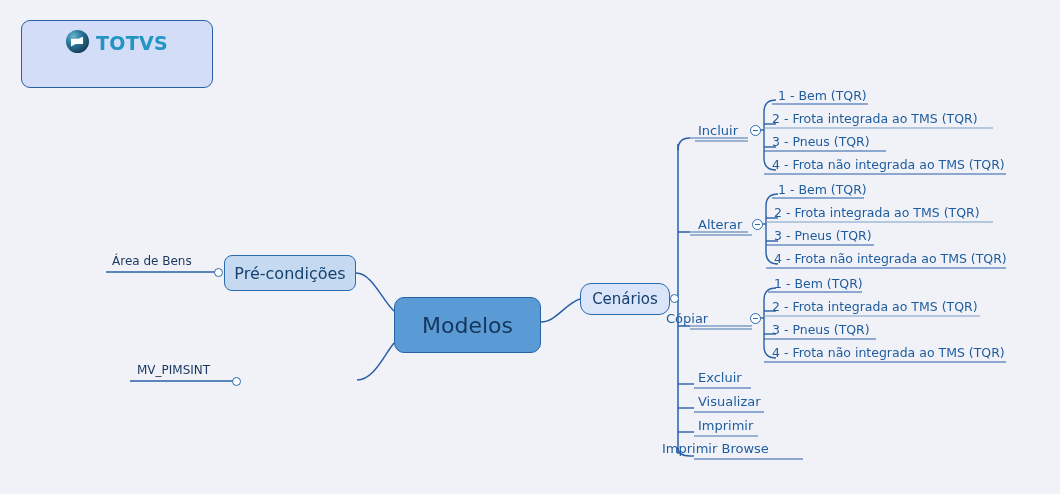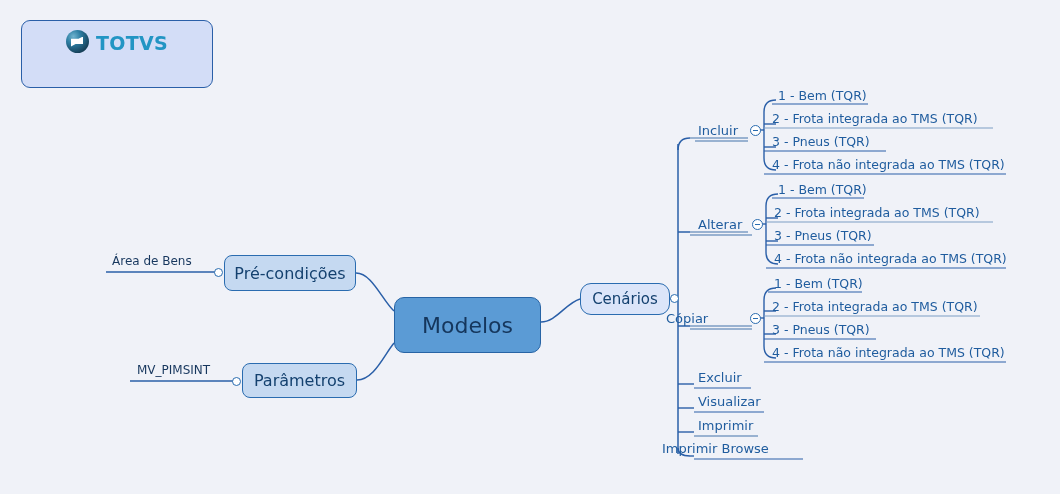--- a/index.html
+++ b/index.html
@@ -253,21 +253,20 @@
     </div>
   </div>
 
   <div class="node-box" id="node-modelos">Modelos</div>
 
   <div class="text-node label-left" style="left:110px; top:254px;">Área de Bens</div>
   <div class="node-box" id="node-precondicoes">Pré-condições</div>
   <div class="dot-circle" style="left:214px; top:268px;"></div>
 
   <div class="text-node label-left" style="left:135px; top:363px;">MV_PIMSINT</div>
-  <div class="node-box" id="node-parametros">Parâmetros</div>
   <div class="dot-circle" style="left:232px; top:377px;"></div>
 
   <div class="node-box" id="node-cenarios">Cenários</div>
   <div class="dot-circle" style="left:670px; top:294px;"></div>
 
   <div class="text-node branch-label" style="left:696px; top:123px;">Incluir</div>
   <div class="collapse-circle" style="left:750px; top:125px;"></div>
   <div class="text-node" style="left:776px; top:88px;">1 - Bem (TQR)</div>
   <div class="text-node" style="left:770px; top:111px;">2 - Frota integrada ao TMS (TQR)</div>
   <div class="text-node" style="left:770px; top:134px;">3 - Pneus (TQR)</div>

